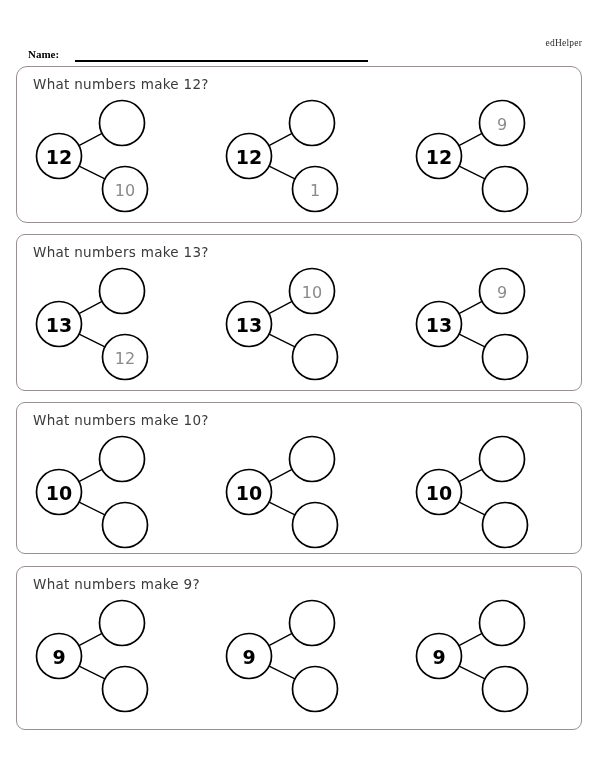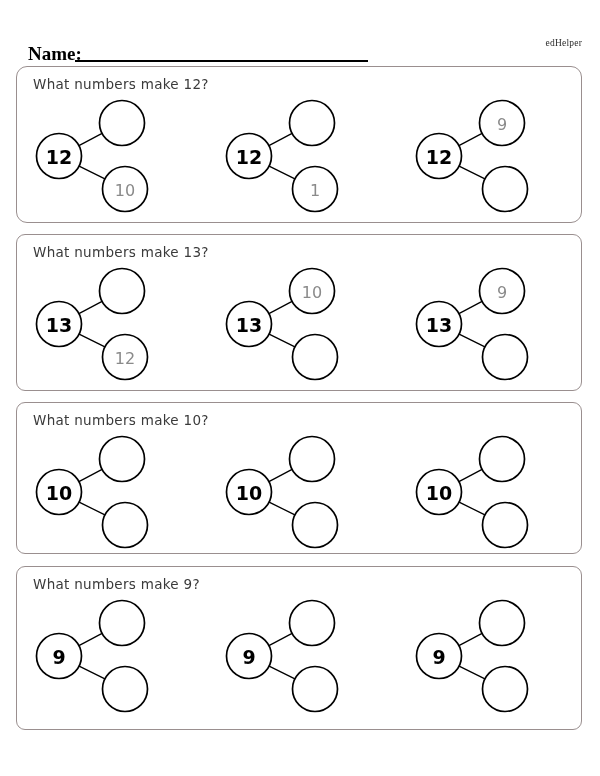--- a/index.html
+++ b/index.html
@@ -38,21 +38,21 @@
     top: 46px;
     width: 345px;
     height: 18px;
   }
   .name-label {
     position: absolute;
     left: 0;
     top: 0;
     font-family: "Liberation Serif", serif;
     font-weight: bold;
-    font-size: 19px;
+    font-size: 11px;
     color: #000;
     line-height: 16px;
   }
   .name-line {
     position: absolute;
     left: 47px;
     top: 14px;
     width: 293px;
     height: 0;
     border-bottom: 2.2px solid #000;

